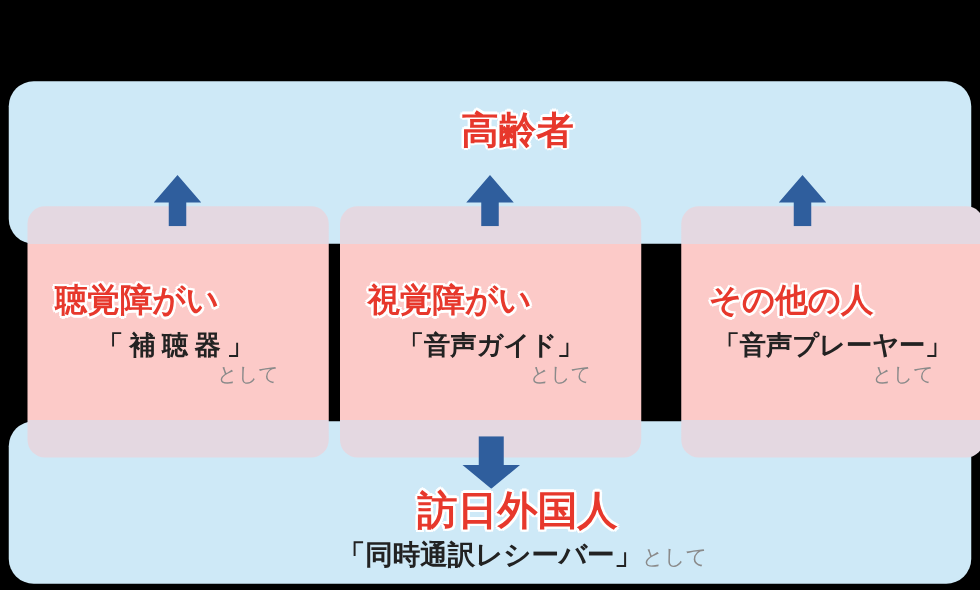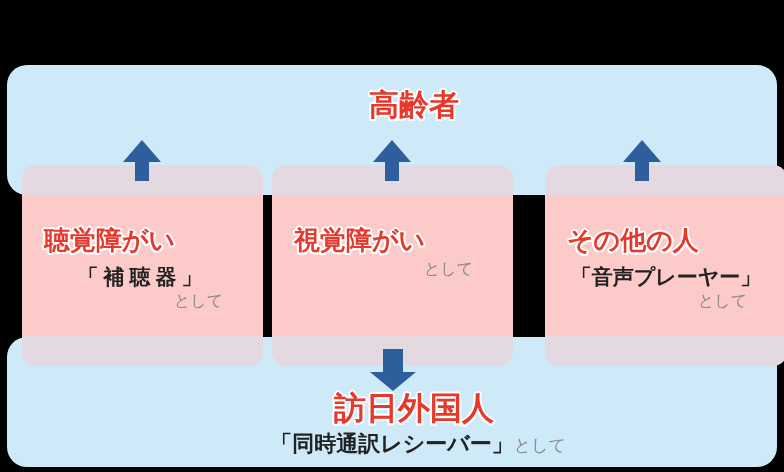--- a/index.html
+++ b/index.html
@@ -154,20 +154,21 @@
   </svg>
 
   <div class="group-box box-1">
     <div class="box-title outlined-red">聴覚障がい</div>
     <div class="box-device spaced">「補聴器」</div>
     <div class="box-suffix">として</div>
   </div>
 
   <div class="group-box box-2">
     <div class="box-title outlined-red">視覚障がい</div>
+    <div class="box-device">「音声ガイド」</div>
     <div class="box-suffix">として</div>
   </div>
 
   <div class="group-box box-3">
     <div class="box-title outlined-red">その他の人</div>
     <div class="box-device">「音声プレーヤー」</div>
     <div class="box-suffix">として</div>
   </div>
 
   <svg class="arrow down-arrow" width="48" height="42" viewBox="0 0 48 42">

